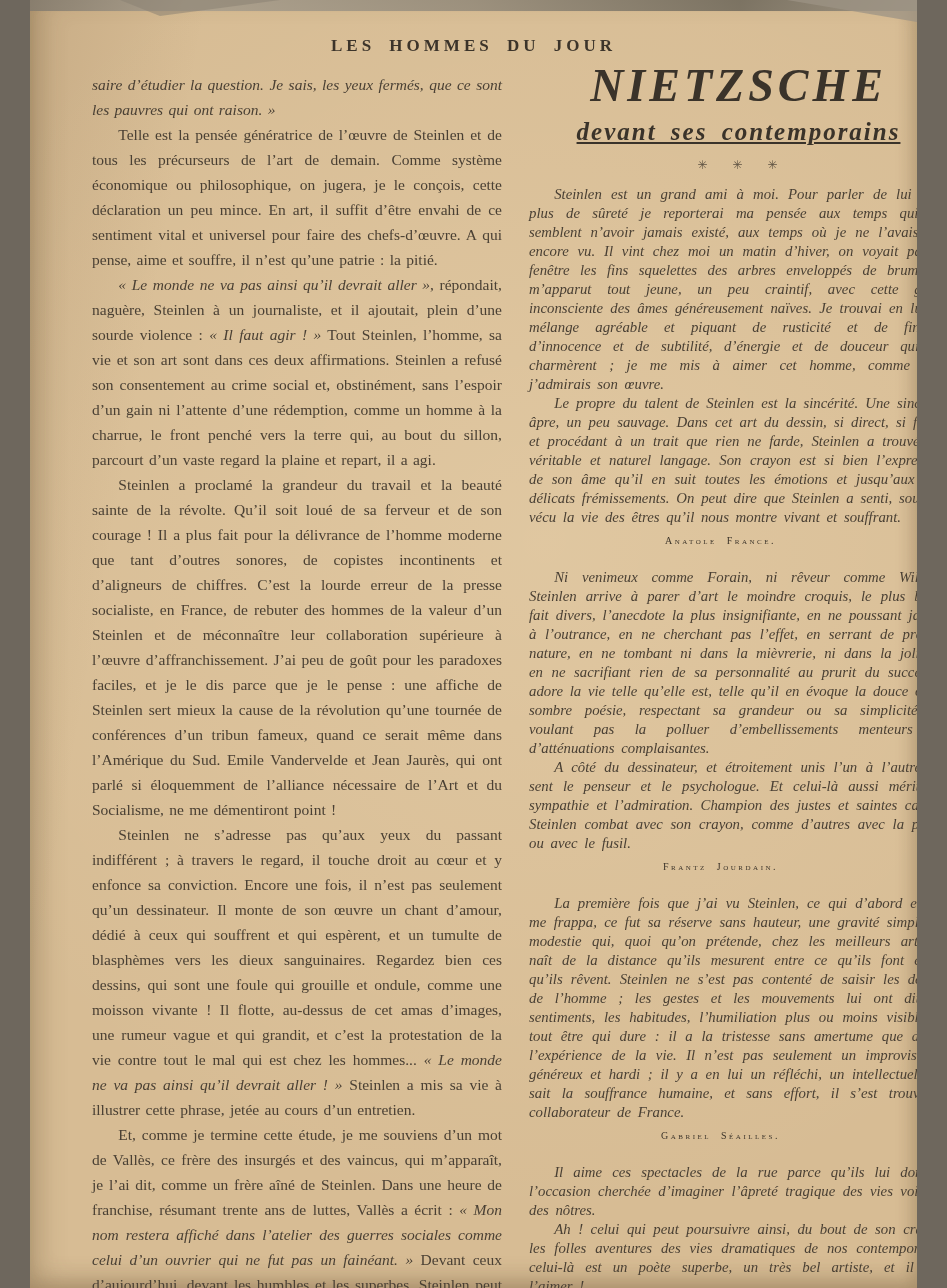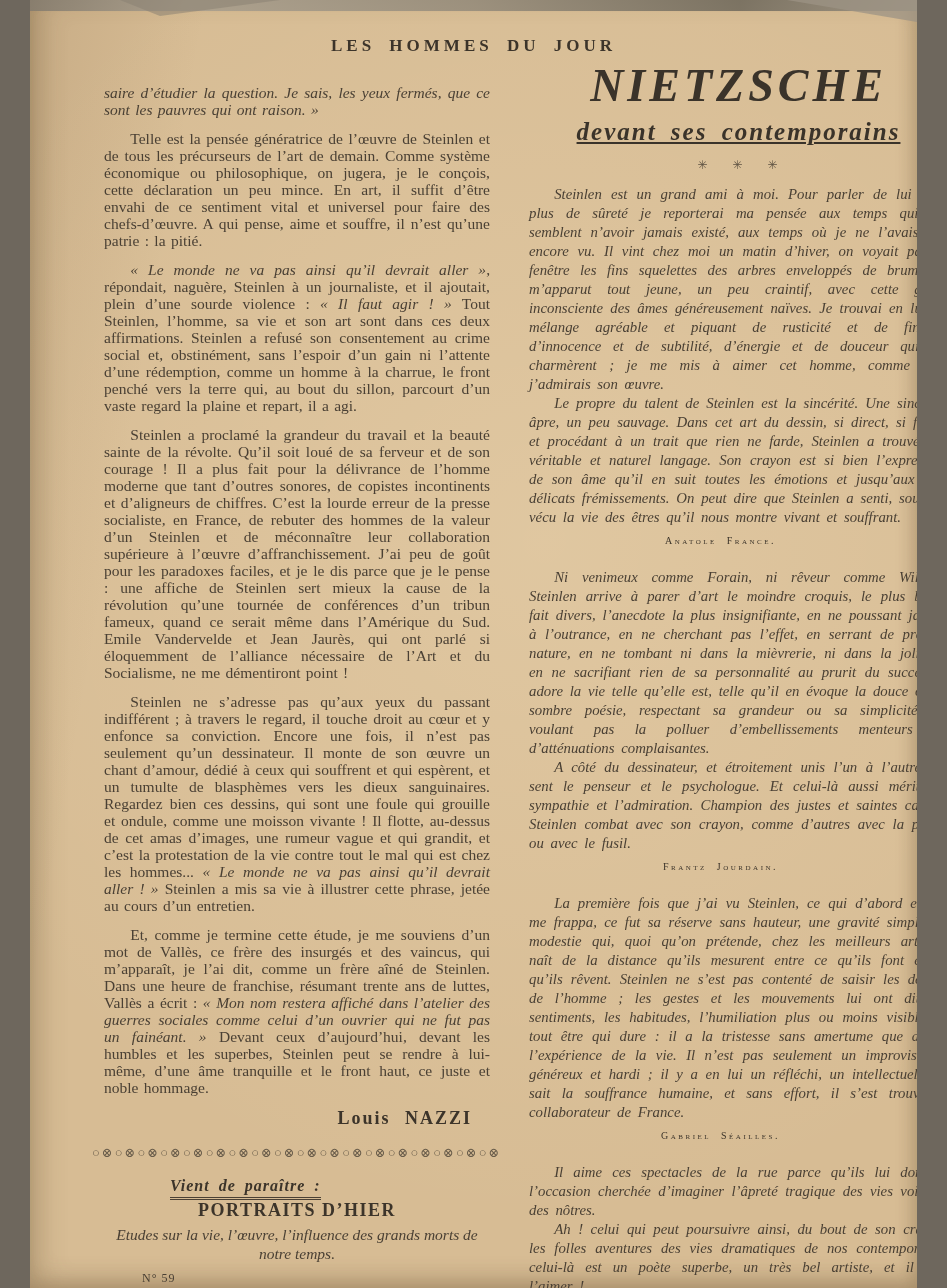--- a/index.html
+++ b/index.html
@@ -31,21 +31,21 @@
   }
   .header{
     position:absolute;top:36px;left:0;right:0;
     text-align:center;font-weight:bold;font-size:17px;letter-spacing:4px;
     word-spacing:6px;color:#3c342a;
   }
   .col-left{position:absolute;left:62px;top:72px;width:410px;}
   .col-right{position:absolute;left:499px;top:62px;width:419px;}
 
   .body-left p{
-    margin:12px;font-size:15.5px;line-height:17px;text-align:justify;
+    margin:0;font-size:15.5px;line-height:25px;text-align:justify;
     text-indent:1.7em;word-spacing:1.5px;
   }
   .body-left p.noindent{text-indent:0;}
   .it{font-style:italic;}
   .sig-nazzi{
     text-align:right;padding-right:30px;font-weight:bold;font-size:18px;
     letter-spacing:2px;word-spacing:8px;margin-top:8px;color:#3c342a;
   }
   .orn-row{
     margin-top:16px;font-size:13px;letter-spacing:2px;color:#544a3c;

